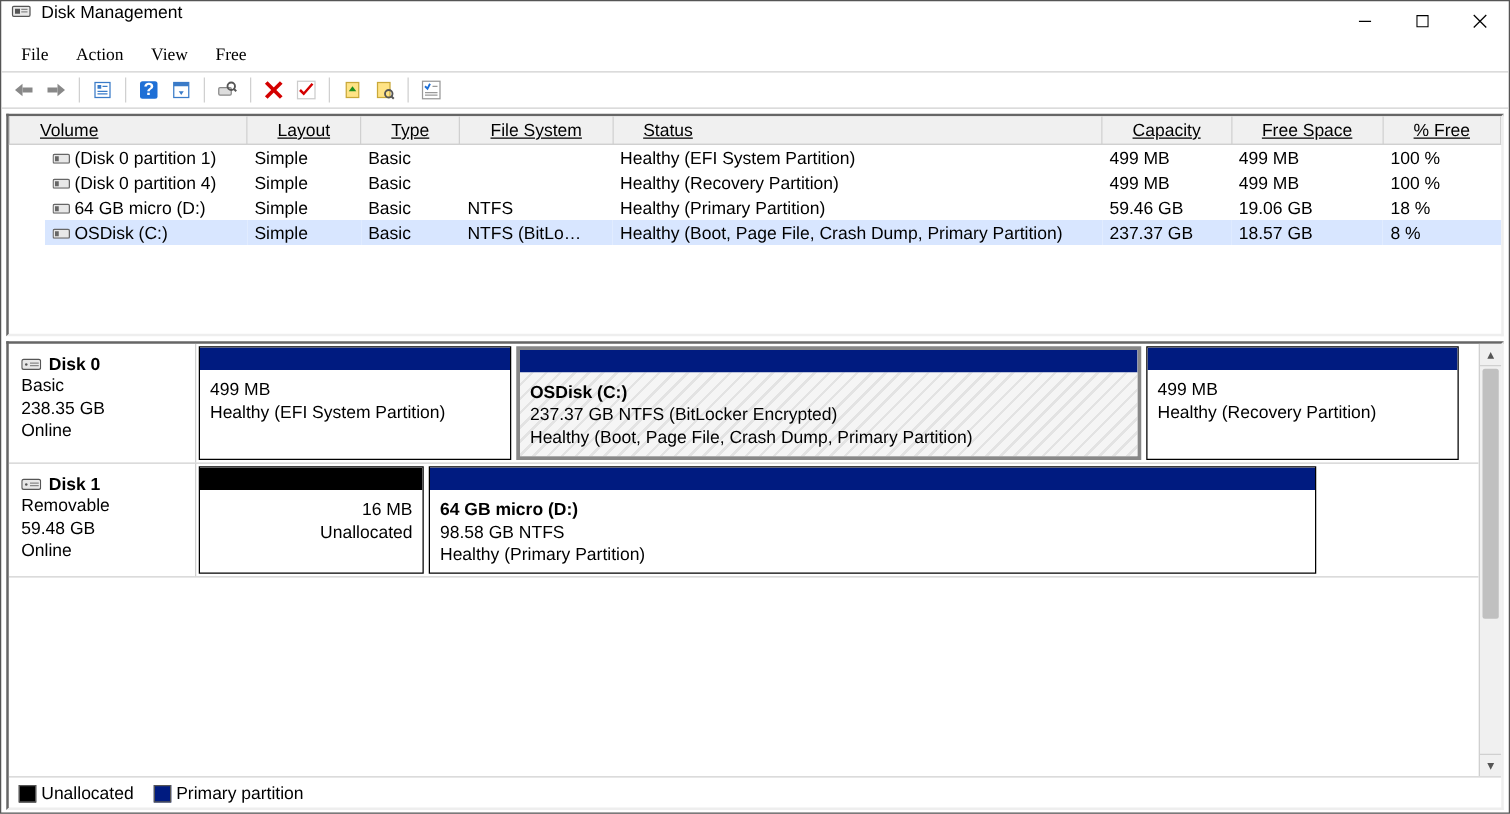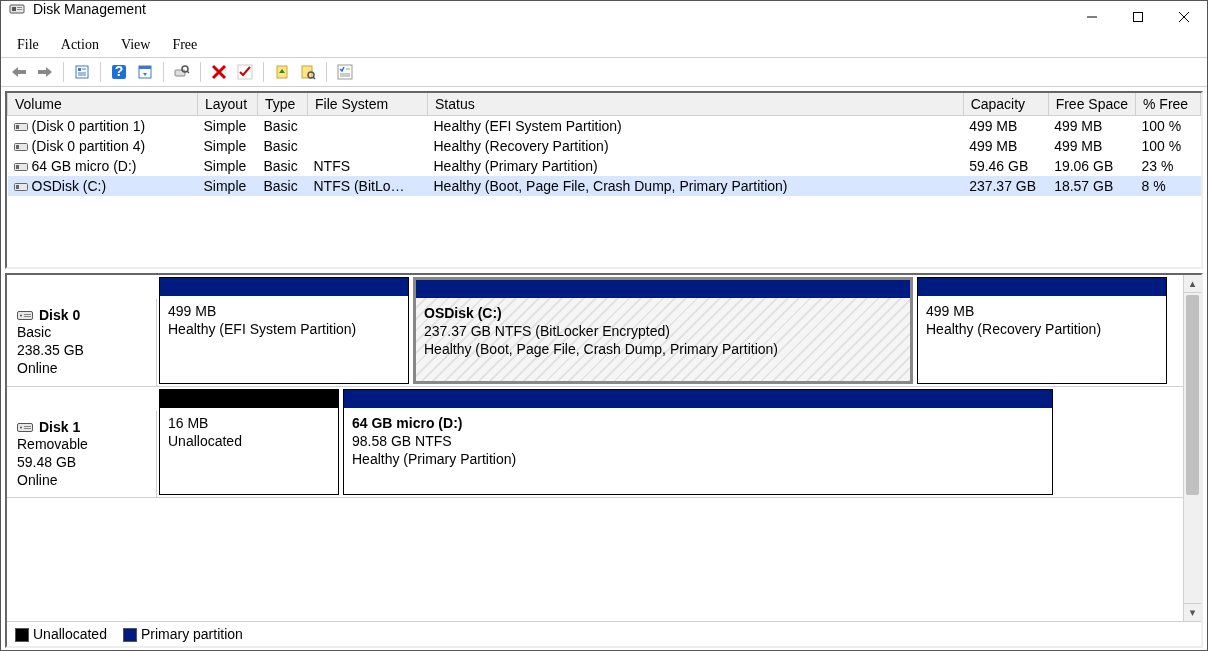--- a/index.html
+++ b/index.html
@@ -26,35 +26,35 @@
   
   .menubar{height:24px;display:flex;align-items:center;padding:0 6px;gap:2px;}
   .menubar .menu-item{padding:2px 10px;font-family:Liberation Serif, serif;}
   
   .toolbar{height:30px;display:flex;align-items:center;border-top:1px solid var(--border-light);border-bottom:1px solid var(--border-light);gap:2px;padding:0 6px;}
   .toolbar .sep{width:1px;height:20px;background:var(--border-light);margin:0 4px;}
   .tbtn{width:24px;height:24px;display:flex;align-items:center;justify-content:center;}
   
   .upper-pane{flex:0 0 auto;border:2px solid #888;border-top-color:#666;border-left-color:#666;border-right-color:#eee;border-bottom-color:#eee;margin:4px;position:relative;height:178px;overflow:auto;}
   .vol-table{width:100%;border-collapse:collapse;}
-  .vol-table th{background:var(--header-bg);text-align:left;font-weight:400;padding:3px 7px;border:1px solid var(--border-light);border-top:none;white-space:nowrap;font-size:14px;}
-  .vol-table td{padding:2px 6px;white-space:nowrap;font-size:14px;}
+  .vol-table th{background:var(--header-bg);text-align:left;font-weight:400;padding:3px 24px;border:1px solid var(--border-light);border-top:none;white-space:nowrap;font-size:14px;text-decoration:underline;}
+  .vol-table td{padding:2px 6px;white-space:nowrap;font-size:14px;margin-left:28px;}
   .vol-table td.first{display:flex;align-items:center;gap:4px;}
   .vicon{width:14px;height:10px;display:inline-block;}
   .row-selected td{background:var(--sel);}
   
   .lower-wrap{flex:1 1 auto;border:2px solid #888;border-top-color:#666;border-left-color:#666;border-right-color:#eee;border-bottom-color:#eee;margin:0 4px 2px 4px;overflow:hidden;display:flex;flex-direction:column;}
   .lower-scroll-area{flex:1;display:flex;overflow:hidden;}
   .disk-rows{flex:1;overflow:auto;}
   .scrollbar{width:18px;background:#f0f0f0;border-left:1px solid var(--border-light);display:flex;flex-direction:column;justify-content:space-between;}
   .scrollbar .arrow{height:18px;display:flex;align-items:center;justify-content:center;color:#555;font-size:11px;background:#f0f0f0;border-bottom:1px solid var(--border-light);}
   .scrollbar .arrow.down{border-bottom:none;border-top:1px solid var(--border-light);}
   .scrollbar .thumb{background:#c0c0c0;margin:1px 2px;border-radius:2px;}
   .disk-row{display:flex;align-items:stretch;border-bottom:1px solid var(--border-light);}
-  .disk-info{width:150px;padding:8px 10px;border-right:1px solid var(--border-light);margin-top:24px;}
+  .disk-info{width:150px;padding:8px 10px;border-right:1px solid var(--border-light);}
   .disk-info .disk-title{font-weight:700;display:flex;align-items:center;gap:6px;}
   .disk-info .line{font-size:14px;line-height:1.3;}
   .parts{flex:1;display:flex;gap:4px;padding:2px;}
   .part{border:1px solid #000;display:flex;flex-direction:column;min-width:0;overflow:hidden;}
   .part .bar{height:18px;}
   .part .body{padding:6px 8px;font-size:14px;line-height:1.3;flex:1;}
   .part .pname{font-weight:700;}
   .primary-bar{background:var(--primary-blue);}
   .unalloc-bar{background:#000;}
   .part.selected{border:3px solid #888;}
@@ -249,21 +249,21 @@
                 <rect x="2" y="4" width="3" height="4" fill="#666"></rect>
               </svg>
               <span>64 GB micro (D:)</span>
             </td>
             <td>Simple</td>
             <td>Basic</td>
             <td>NTFS</td>
             <td>Healthy (Primary Partition)</td>
             <td>59.46 GB</td>
             <td>19.06 GB</td>
-            <td>23 %</td>
+            <td>18 %</td>
           </tr>
           <tr class="row-selected">
             <td class="first">
               <svg class="vicon" viewBox="0 0 14 10">
                 <rect x="0.5" y="2.5" width="13" height="7" rx="1" fill="#e8e8e8" stroke="#666"></rect>
                 <rect x="2" y="4" width="3" height="4" fill="#666"></rect>
               </svg>
               <span>OSDisk (C:)</span>
             </td>
             <td>Simple</td>
@@ -330,21 +330,21 @@
                   <rect x="7" y="5" width="7" height="1" fill="#888"></rect>
                   <rect x="7" y="7" width="7" height="1" fill="#888"></rect>
                 </svg>
                 <span>Disk 1</span>
               </div>
               <div class="line">Removable</div>
               <div class="line">59.48 GB</div>
               <div class="line">Online</div>
             </div>
             <div class="parts">
-              <div class="part" style="flex: 0 0 180px;">
+              <div class="part" style="flex: 0 0 180px; text-align: right;">
                 <div class="bar unalloc-bar"></div>
                 <div class="body">
                   <div>16 MB</div>
                   <div>Unallocated</div>
                 </div>
               </div>
               <div class="part" style="flex: 0 0 710px;">
                 <div class="bar primary-bar"></div>
                 <div class="body">
                   <div class="pname">64 GB micro  (D:)</div>

